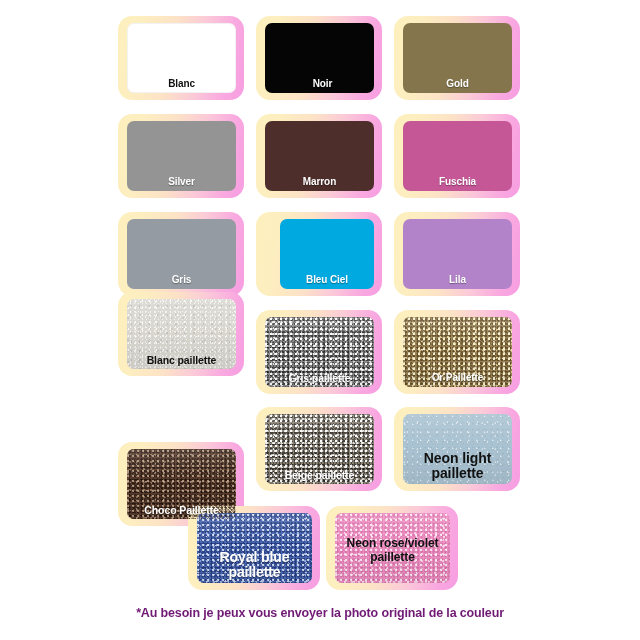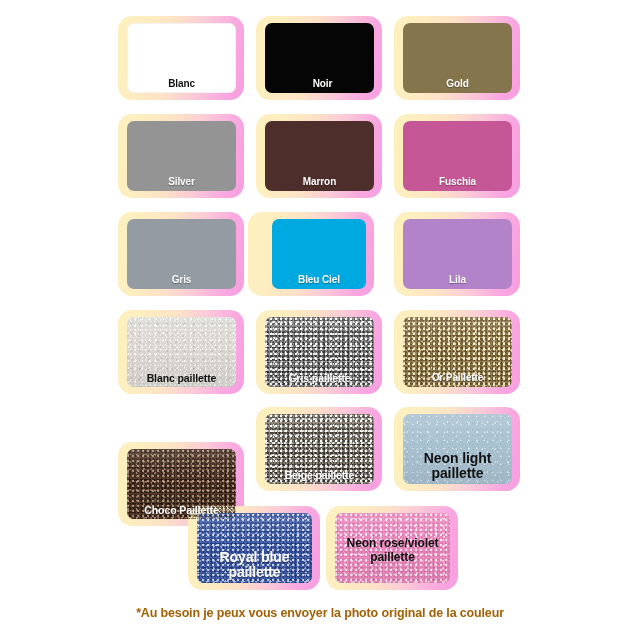--- a/index.html
+++ b/index.html
@@ -182,21 +182,21 @@
   }
 
   #footer-note {
     position: absolute;
     left: 0;
     top: 606px;
     width: 640px;
     text-align: center;
     font-size: 12.5px;
     font-weight: bold;
-    color: #a16207;
+    color: #701a75;
     letter-spacing: -0.15px;
   }
 </style>
 </head>
 <body>
 
 <div id="swatch-grid">
     <div class="swatch-card" style="left: 118px; top: 16px;">
       <div class="chip" style="background: rgb(255, 255, 255); box-shadow: rgba(0, 0, 0, 0.05) 0px 0px 0px 1px inset;">
         <div class="chip-label dark">Blanc</div>
@@ -225,31 +225,31 @@
     <div class="swatch-card" style="left: 394px; top: 114px;">
       <div class="chip" style="background: rgb(197, 87, 151);">
         <div class="chip-label light">Fuschia</div>
       </div>
     </div>
     <div class="swatch-card" style="left: 118px; top: 212px;">
       <div class="chip" style="background: rgb(148, 155, 162);">
         <div class="chip-label light">Gris</div>
       </div>
     </div>
-    <div class="swatch-card" style="left: 248px; top: 212px; padding-left: 24px;">
+    <div class="swatch-card" style="left: 256px; top: 212px; padding-left: 24px;">
       <div class="chip" style="background: rgb(0, 169, 224);">
         <div class="chip-label light">Bleu Ciel</div>
       </div>
     </div>
     <div class="swatch-card" style="left: 394px; top: 212px;">
       <div class="chip" style="background: rgb(178, 131, 201);">
         <div class="chip-label light">Lila</div>
       </div>
     </div>
-    <div class="swatch-card" style="left: 118px; top: 310px;">
+    <div class="swatch-card" style="left: 118px; top: 292px;">
       <div class="chip" style="background: rgb(217, 215, 208);">
         <div class="glitter g-light"></div>
         <div class="sheen"></div>
         <div class="chip-label dark small">Blanc paillette</div>
       </div>
     </div>
     <div class="swatch-card" style="left: 256px; top: 310px;">
       <div class="chip" style="background: rgb(142, 142, 142);">
         <div class="glitter g-heavy"></div>
         <div class="sheen"></div>

